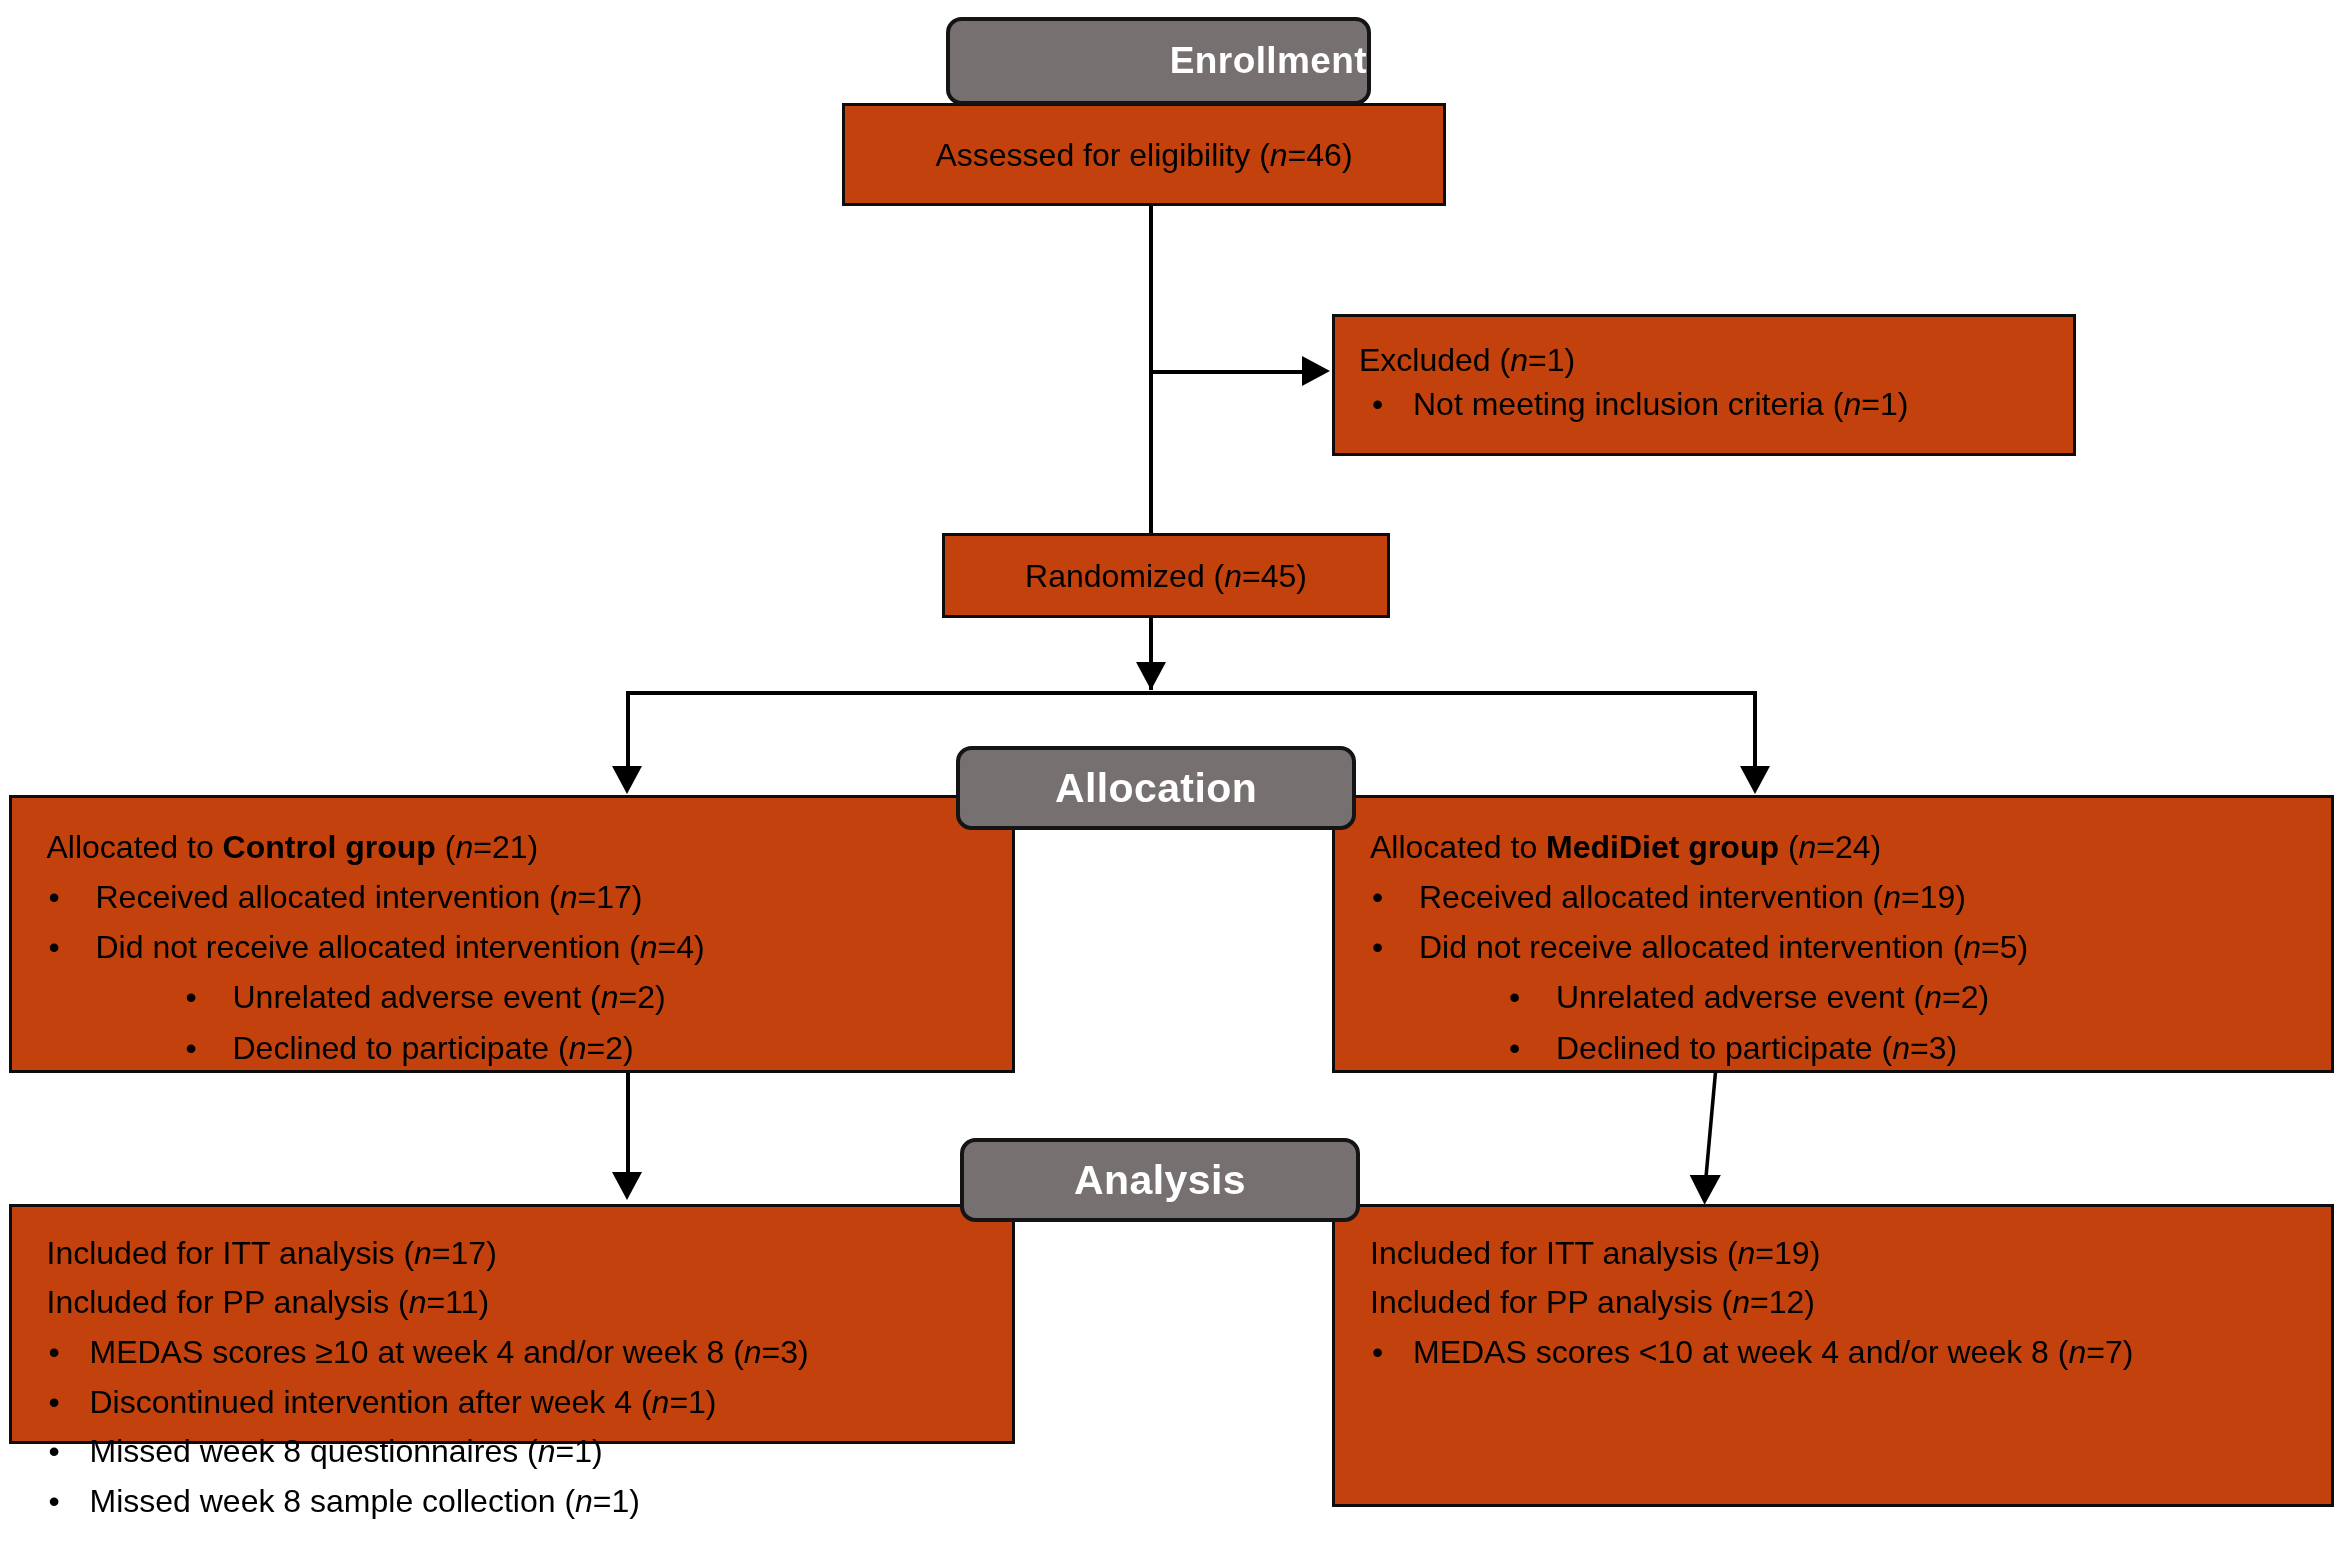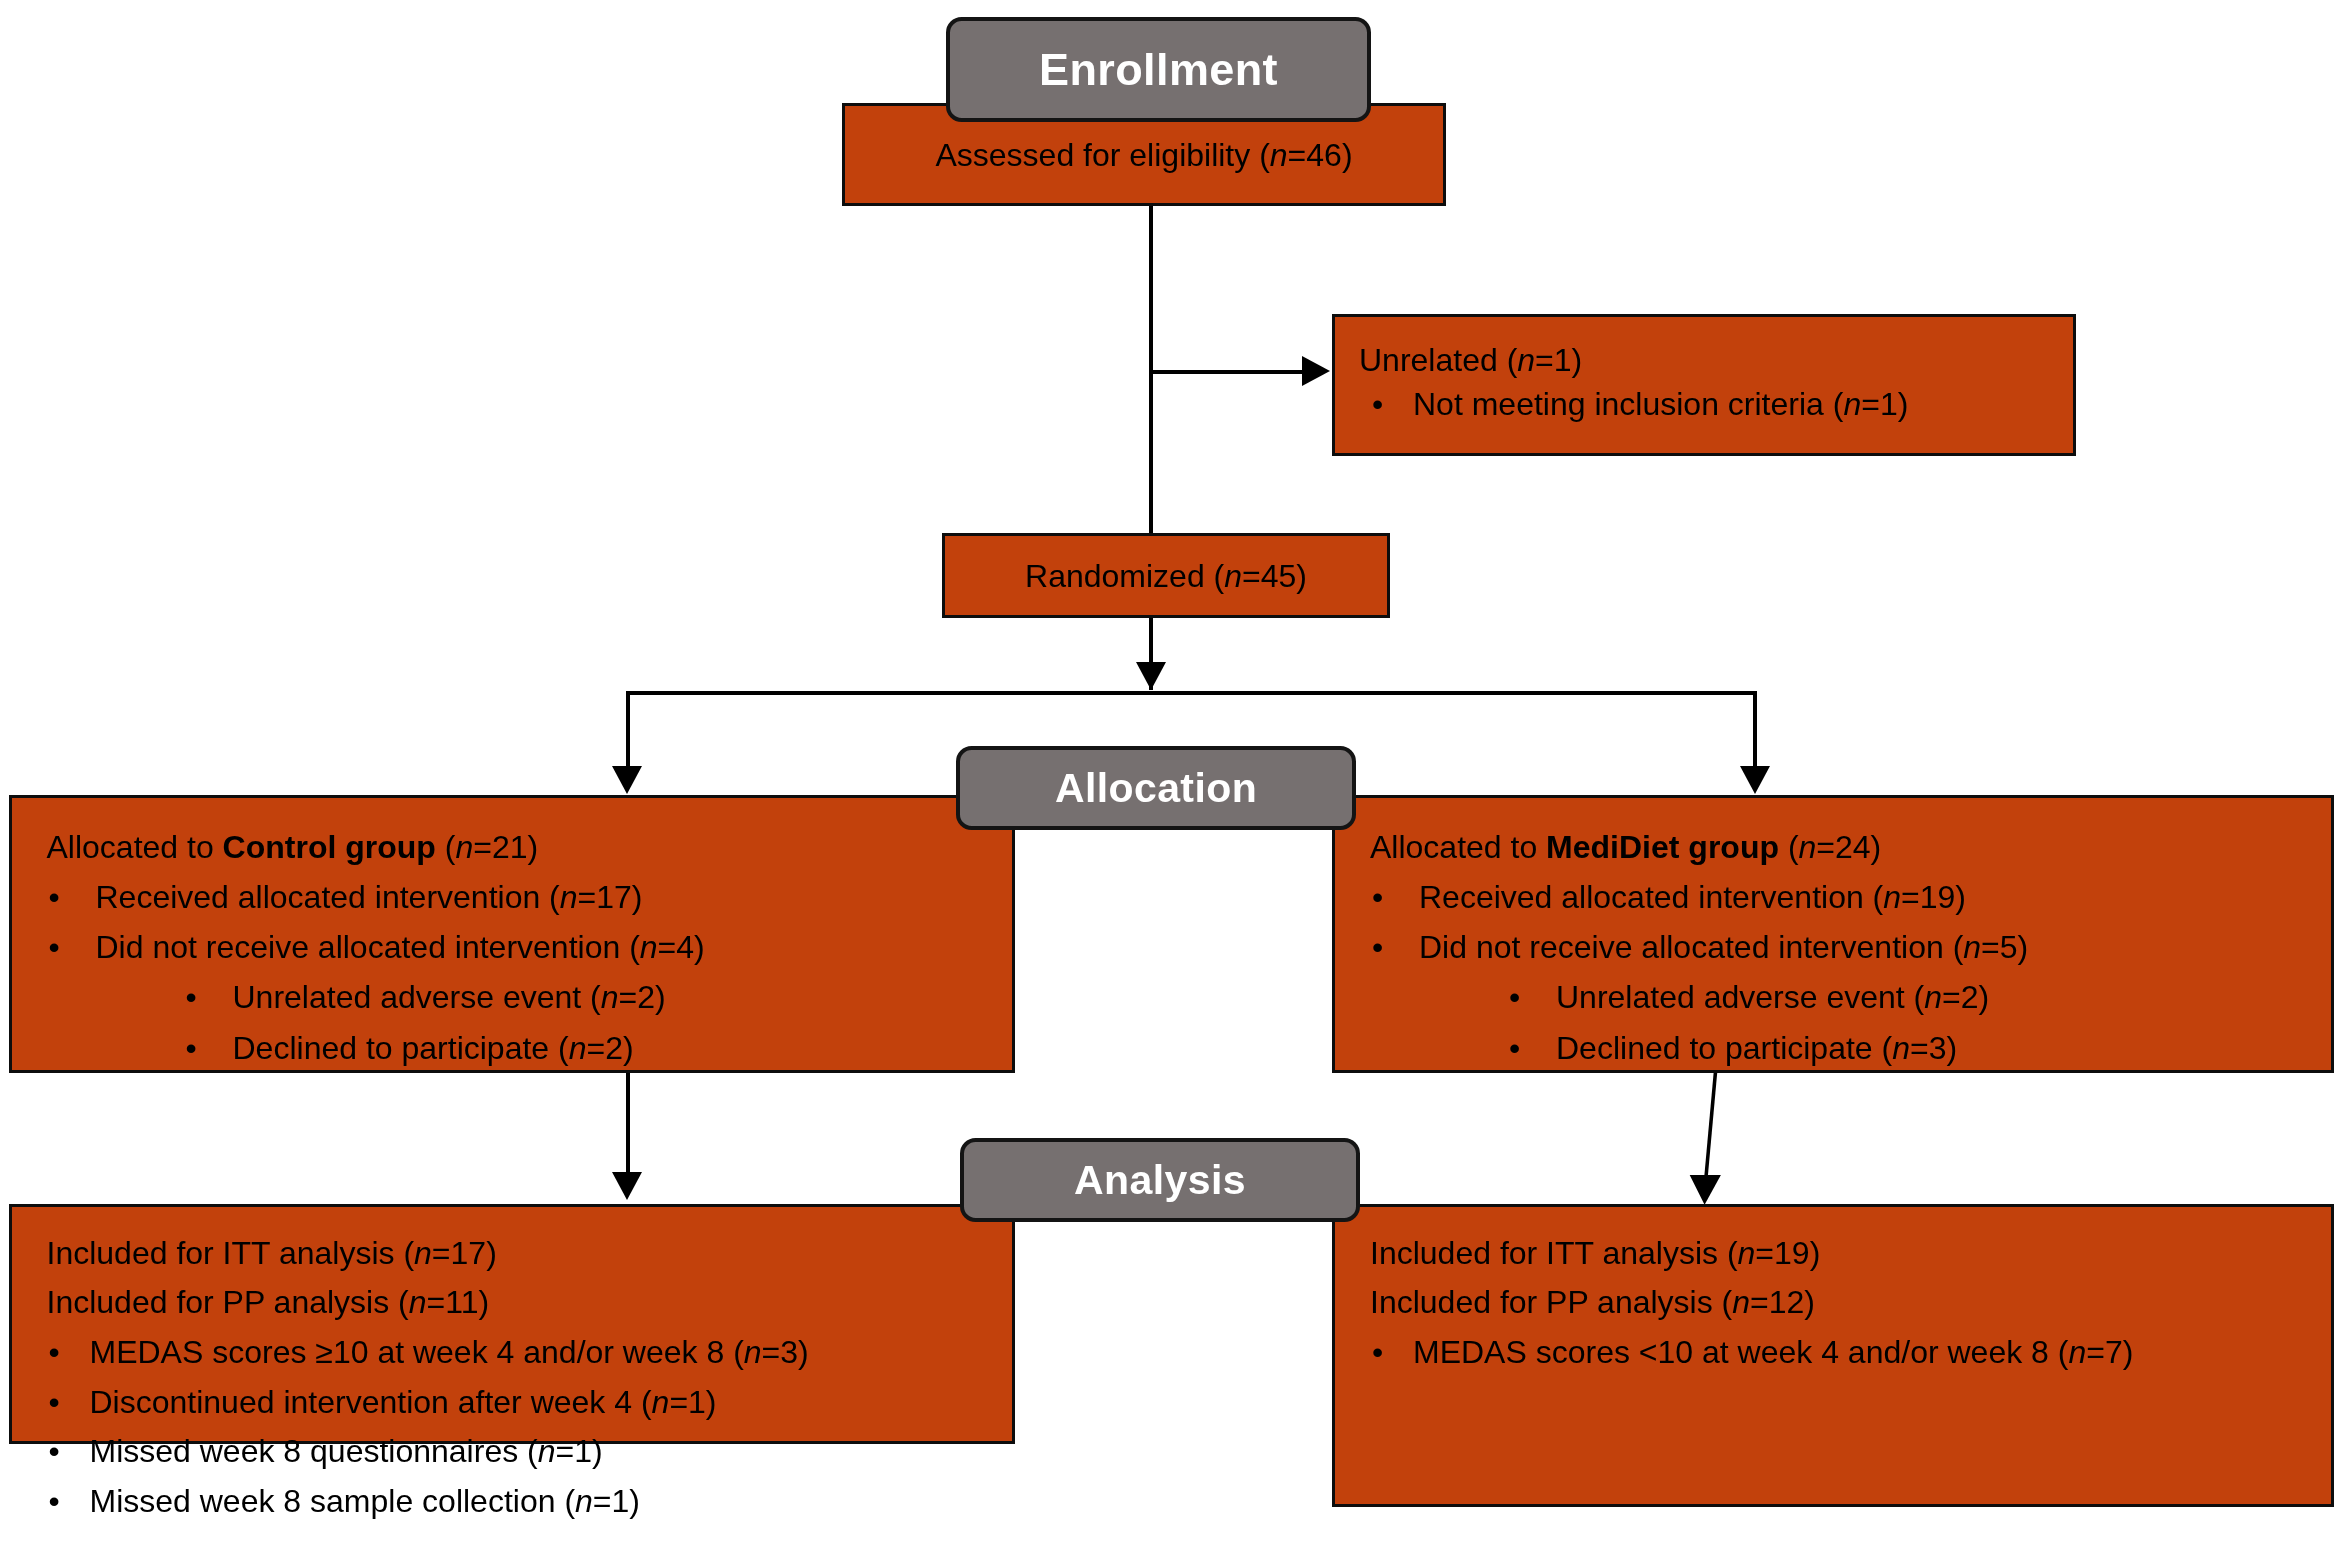--- a/index.html
+++ b/index.html
@@ -140,28 +140,28 @@
   </svg>
 
   <div class="box" style="left:842px; top:103px; width:604px; height:103px;">
     <div class="box-inner">
       <div class="line-text center" style="top:33px; left:0;">
         <span>Assessed for eligibility  (</span><em class="it">n</em><span>=46)</span>
       </div>
     </div>
   </div>
 
-  <div class="stage-banner" style="left:946px; top:17px; width:425px; height:105px; font-size:45px;">
+  <div class="stage-banner" style="left:946px; top:17px; width:425px; height:88px; font-size:37px;justify-content:flex-end;">
     <span>Enrollment</span>
   </div>
 
   <div class="box" style="left:1332px; top:314px; width:744px; height:142px;">
     <div class="box-inner">
       <div class="line-text" style="top:27px; left:24px;">
-        <span>Unrelated  (</span><em class="it">n</em><span>=1)</span>
+        <span>Excluded  (</span><em class="it">n</em><span>=1)</span>
       </div>
       <div class="bullet-dot" style="top:71px; left:37px;">•</div>
       <div class="line-text" style="top:71px; left:78px;">
         <span>Not meeting inclusion criteria (</span><em class="it">n</em><span>=1)</span>
       </div>
     </div>
   </div>
 
   <div class="box" style="left:942px; top:533px; width:448px; height:85px;">
     <div class="box-inner">

